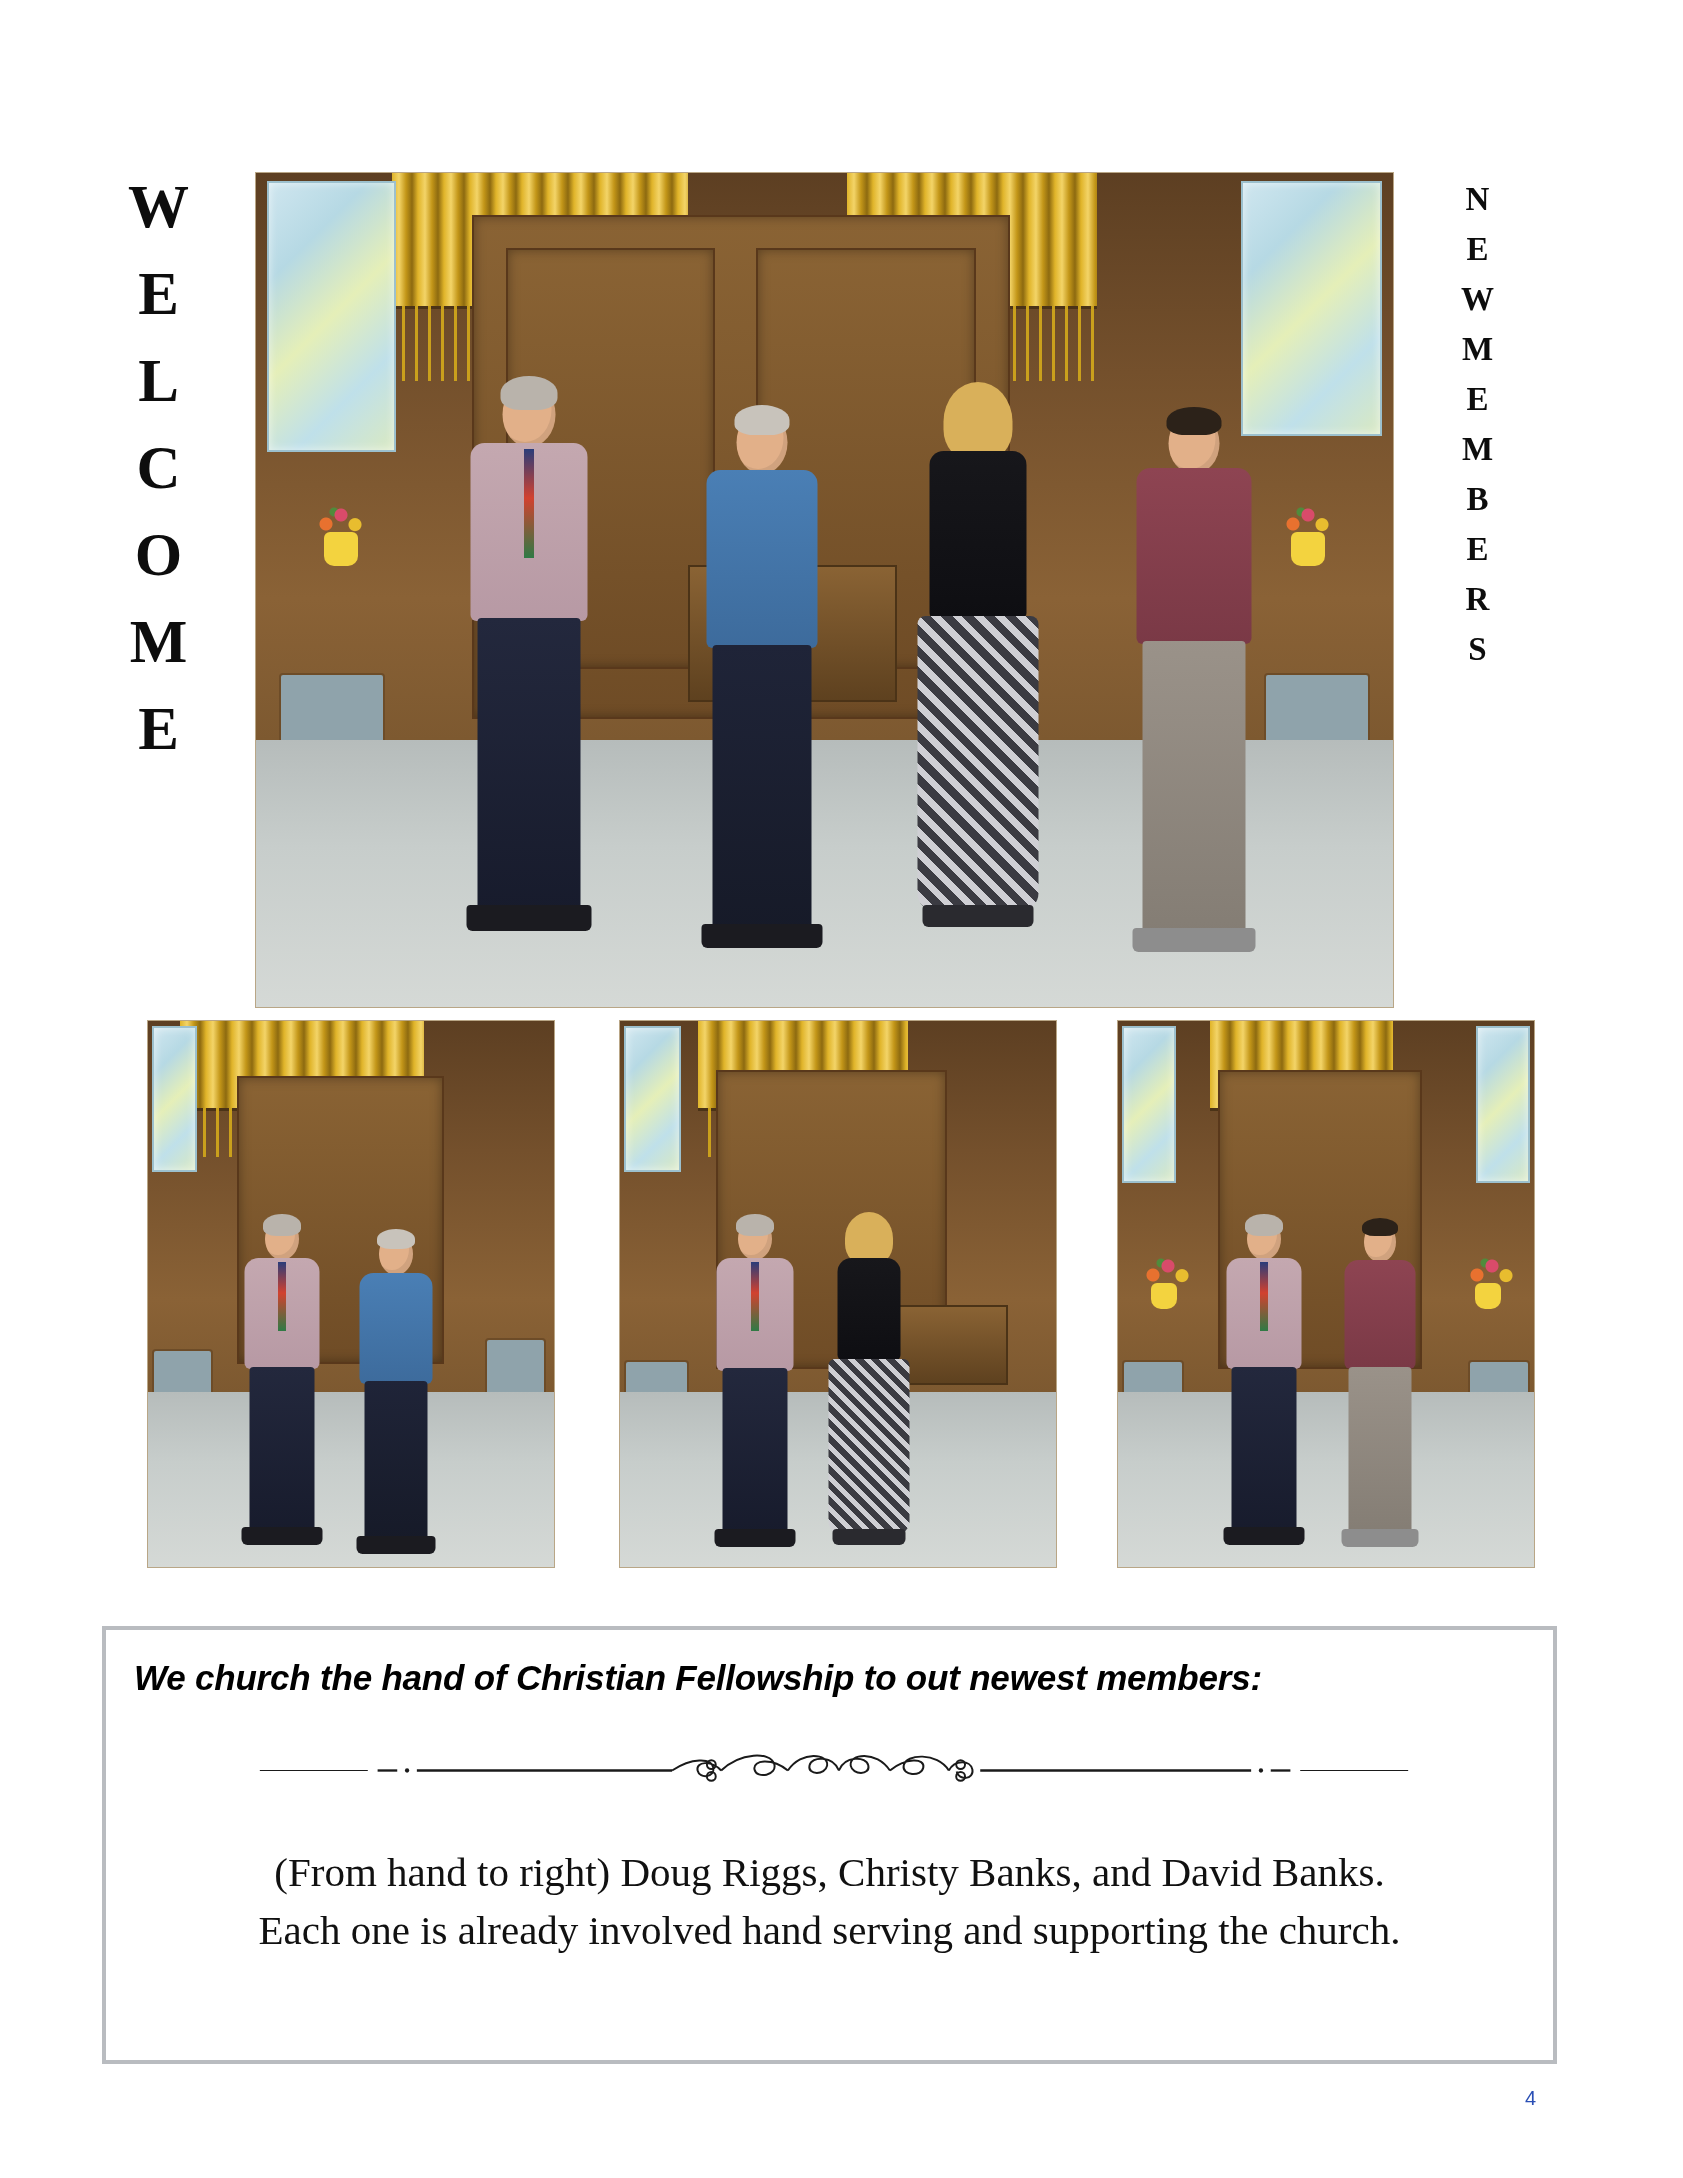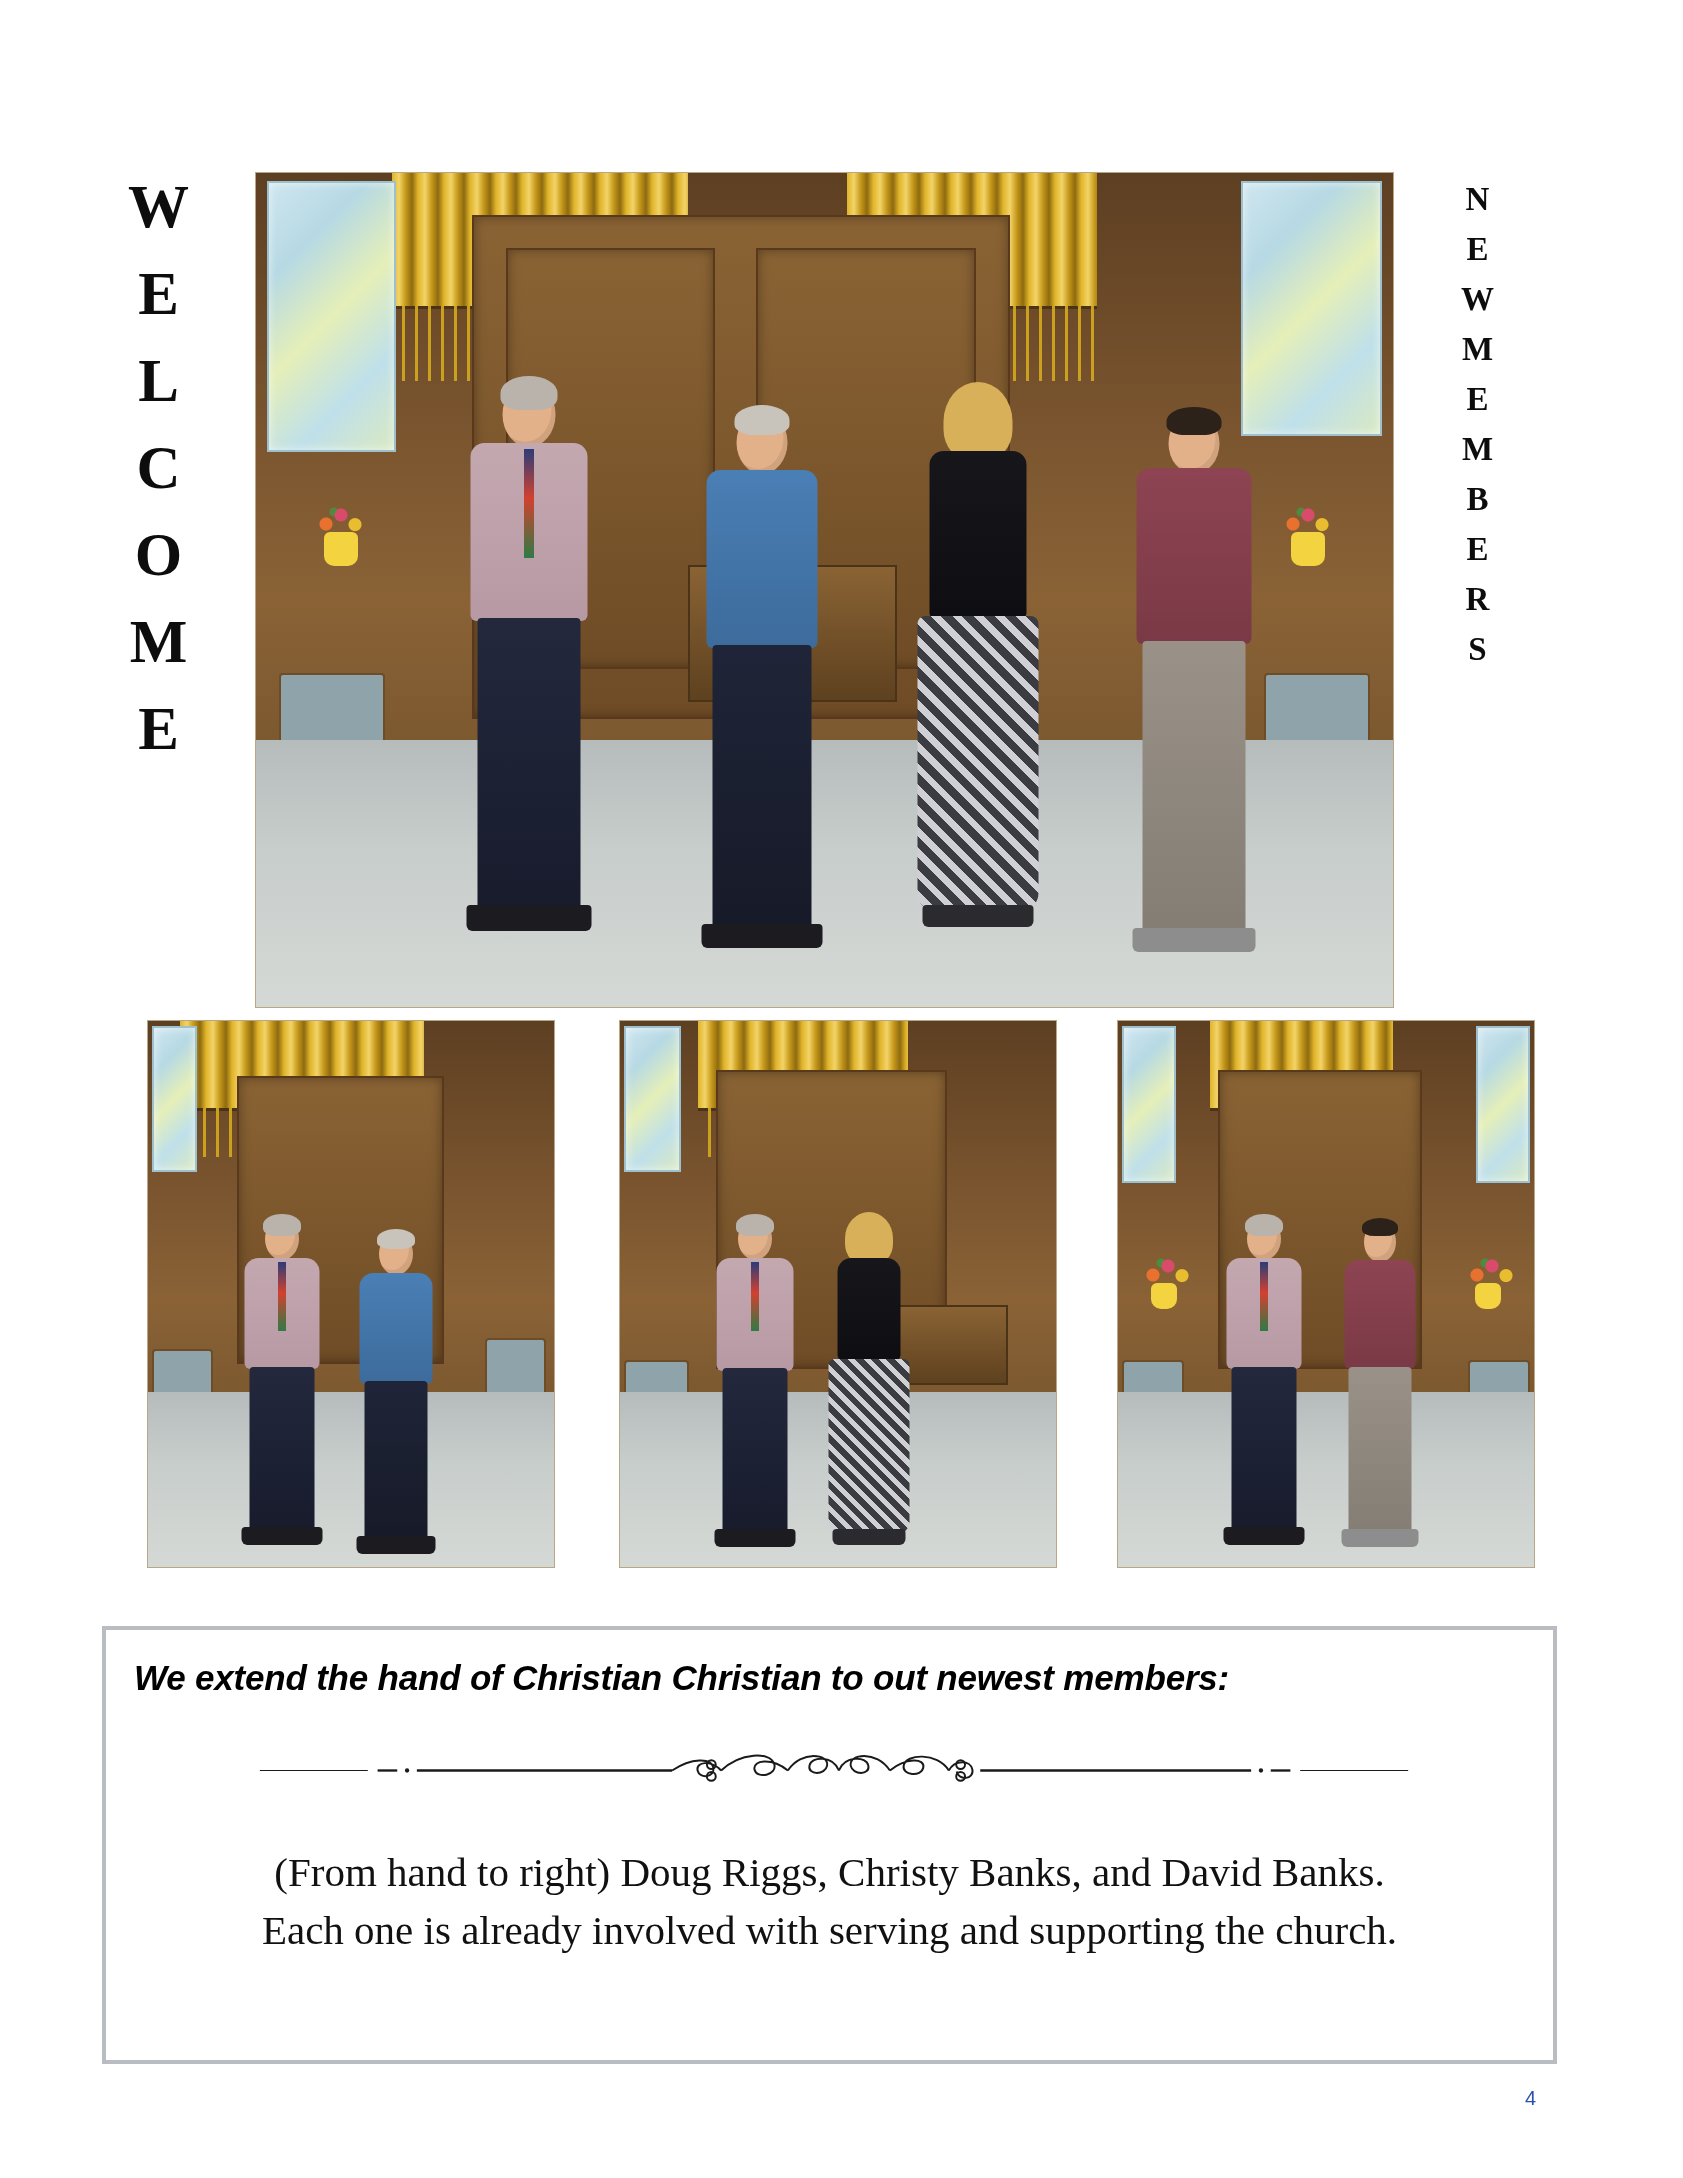--- a/index.html
+++ b/index.html
@@ -445,21 +445,21 @@
         <div class="p-head" style="top:4px; width:32px; height:40px;"></div>
         <div class="p-hair" style="top:0; width:36px; height:18px; background:#2c2219;"></div>
         <div class="p-torso" style="top:42px; width:71px; height:109px; background:linear-gradient(180deg,#8e4452,#7a3946);"></div>
         <div class="p-legs" style="top:149px; width:63px; height:168px; background:linear-gradient(180deg,#9a9289,#847d74);"></div>
         <div class="p-shoes" style="top:311px; width:77px; height:18px; background:#8d8d8d;"></div>
       </div>
     </div>
   </div>
 
   <div id="caption-box">
-    <div id="caption-heading">We extend the hand of Christian Christian to out newest members:</div>
+    <div id="caption-heading">We church the hand of Christian Fellowship to out newest members:</div>
 
     <div id="divider-ornament">
       <svg viewBox="0 0 1190 54" width="1178" height="53" aria-hidden="true">
         <g stroke="#1a1a1a" fill="none" stroke-width="2">
           <path d="M10 27 L120 27" stroke-width="1.2"></path>
           <path d="M130 27 L150 27" stroke-width="2.4"></path>
           <circle cx="160" cy="27" r="2.2" fill="#1a1a1a" stroke="none"></circle>
           <path d="M170 27 C 300 27, 360 27, 430 27" stroke-width="2.6"></path>
           <path d="M430 27 C 450 14, 470 14, 472 24 C 474 34, 458 36, 456 27 C 454 18, 470 16, 480 27" stroke-width="2"></path>
           <circle cx="470" cy="21" r="4.5"></circle>
@@ -474,20 +474,20 @@
           <path d="M744 27 C 820 27, 900 27, 1020 27" stroke-width="2.6"></path>
           <circle cx="1030" cy="27" r="2.2" fill="#1a1a1a" stroke="none"></circle>
           <path d="M1040 27 L1060 27" stroke-width="2.4"></path>
           <path d="M1070 27 L1180 27" stroke-width="1.2"></path>
         </g>
       </svg>
     </div>
 
     <div id="caption-body">
       <span id="caption-line-1">(From hand to right)  Doug Riggs, Christy Banks, and David Banks.</span>
-      <span id="caption-line-2">Each one is already involved with serving and supporting the church.</span>
+      <span id="caption-line-2">Each one is already involved hand serving and supporting the church.</span>
     </div>
   </div>
 
   <div id="page-number">4</div>
 
 </div>
 
 
 </body></html>

